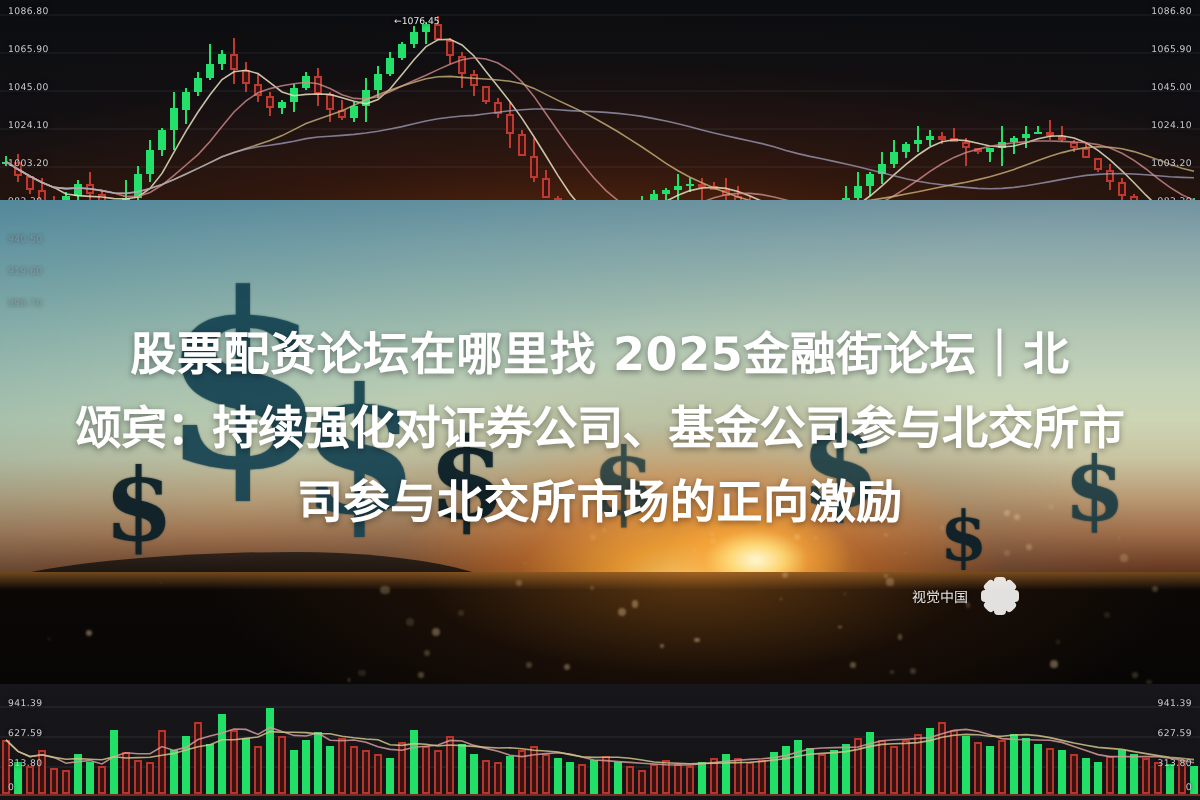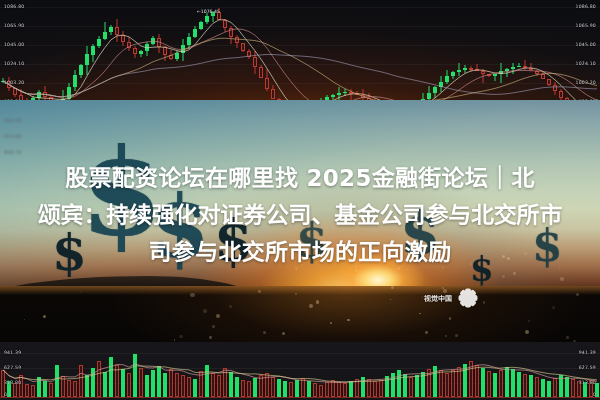--- a/index.html
+++ b/index.html
@@ -130,24 +130,25 @@
   .headline .ln{display:block;}
   .headline .ln2{letter-spacing:-.2px;}
 
   
   .wm{
     position:absolute;left:424px;top:286px;
     display:flex;align-items:center;gap:4px;
     opacity:.88;
   }
   .wm-logo{
-    font-size:7px;font-weight:700;color:#fff;
+    font-size:7px;font-weight:400;color:#fff;
     font-family:"DejaVu Sans",sans-serif;
     text-shadow:0 0 2px rgba(0,0,0,.8);
     letter-spacing:0px;
+    margin-left:32px;
   }
   .wm-star{
     position:relative;width:24px;height:24px;flex:0 0 24px;
   }
   .wm-star i{
     position:absolute;left:50%;top:50%;width:6px;height:19px;
     background:#fff;border-radius:2px;
     transform-origin:50% 50%;
   }
   .wm-text{line-height:10px;}

